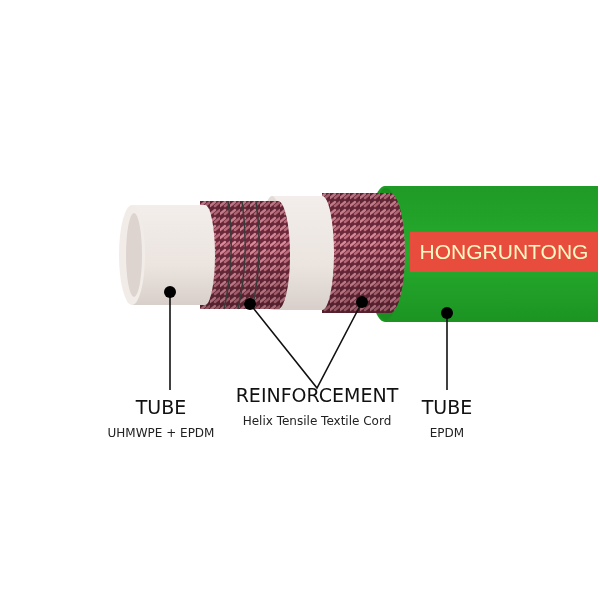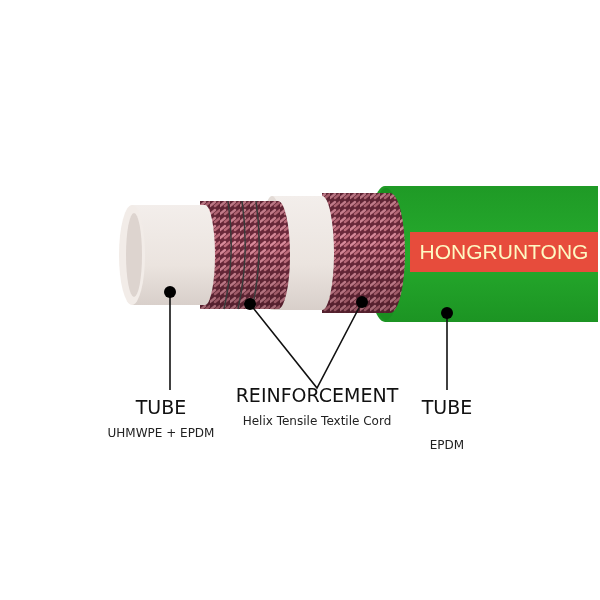--- a/index.html
+++ b/index.html
@@ -89,15 +89,15 @@
     <div class="sub" style="margin-top:8px;">UHMWPE + EPDM</div>
   </div>
 
   <div class="label" style="left:227px;top:374px;width:180px;margin-top:10px;">
     <div class="title">REINFORCEMENT</div>
     <div class="sub" style="margin-top:8px;">Helix Tensile Textile Cord</div>
   </div>
 
   <div class="label" style="left:400px;top:396px;width:94px;">
     <div class="title">TUBE</div>
-    <div class="sub" style="margin-top:20px;">EPDM</div>
+    <div class="sub" style="margin-top:8px;">EPDM</div>
   </div>
 </div>
 
 </body></html>

